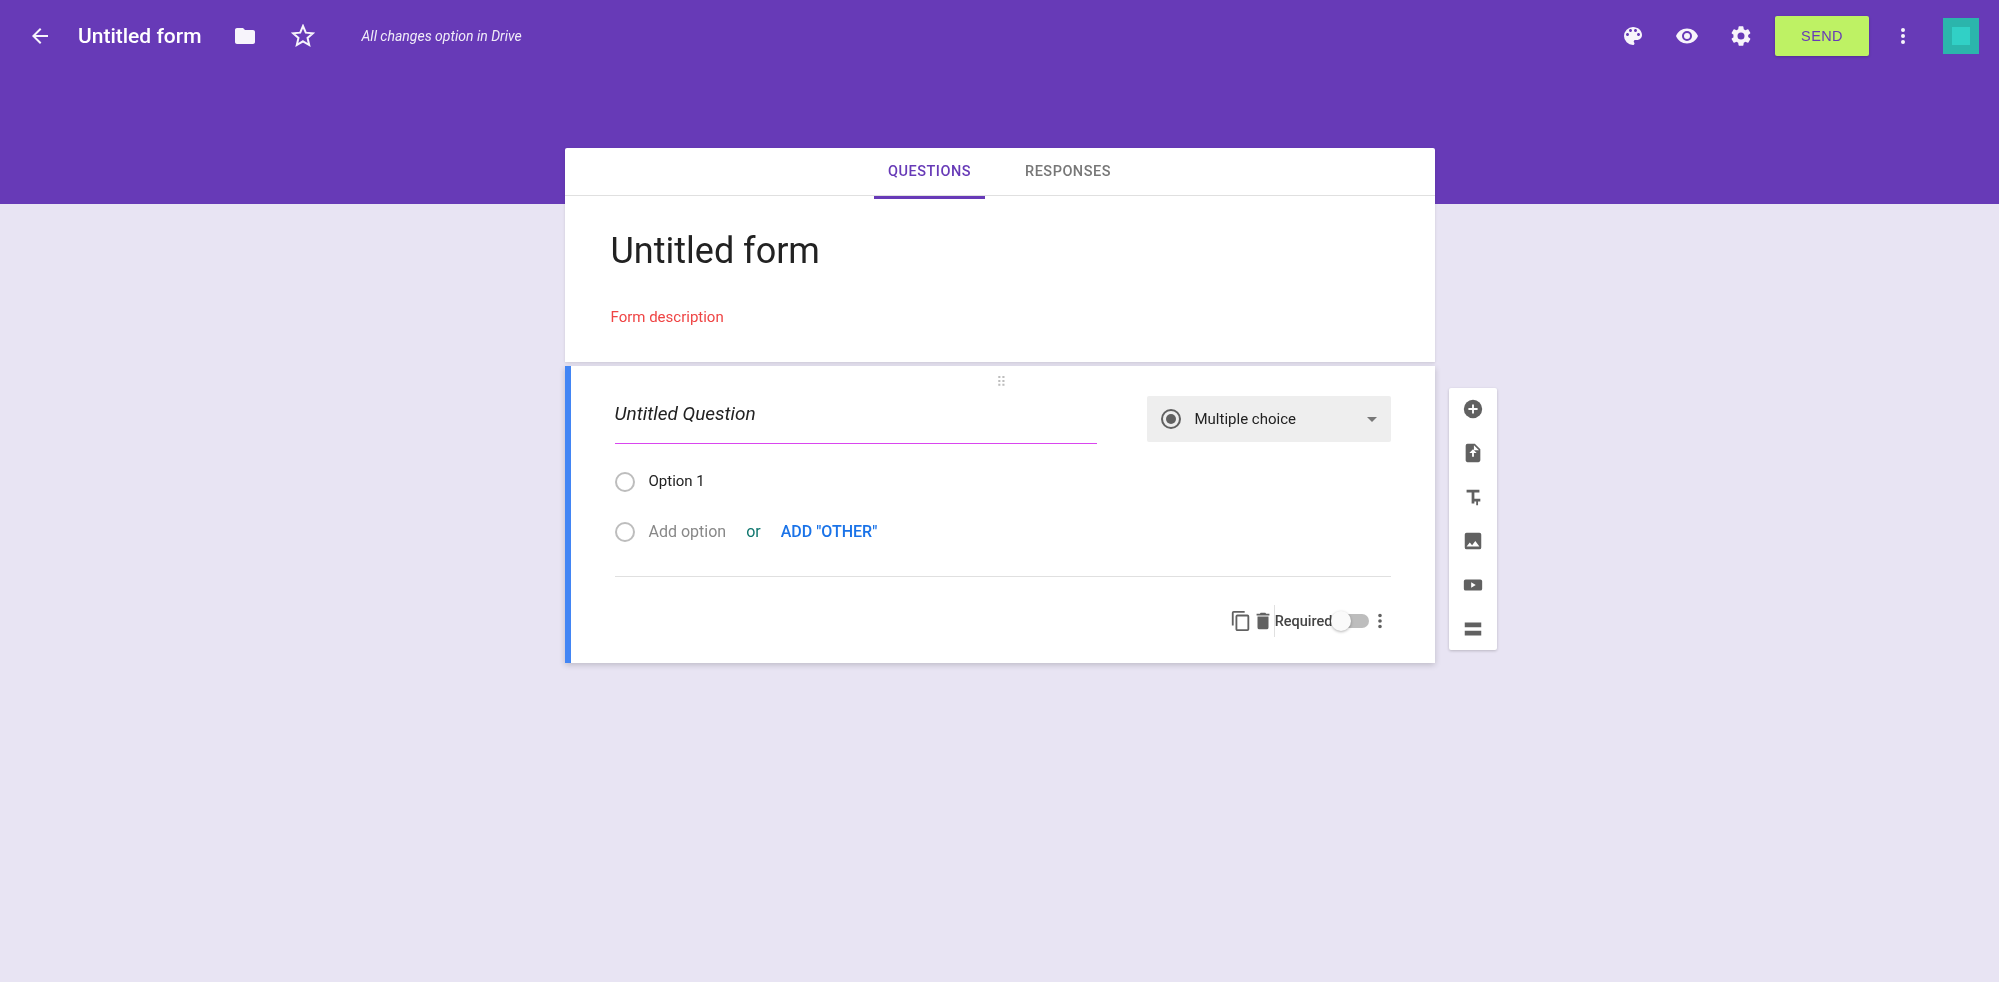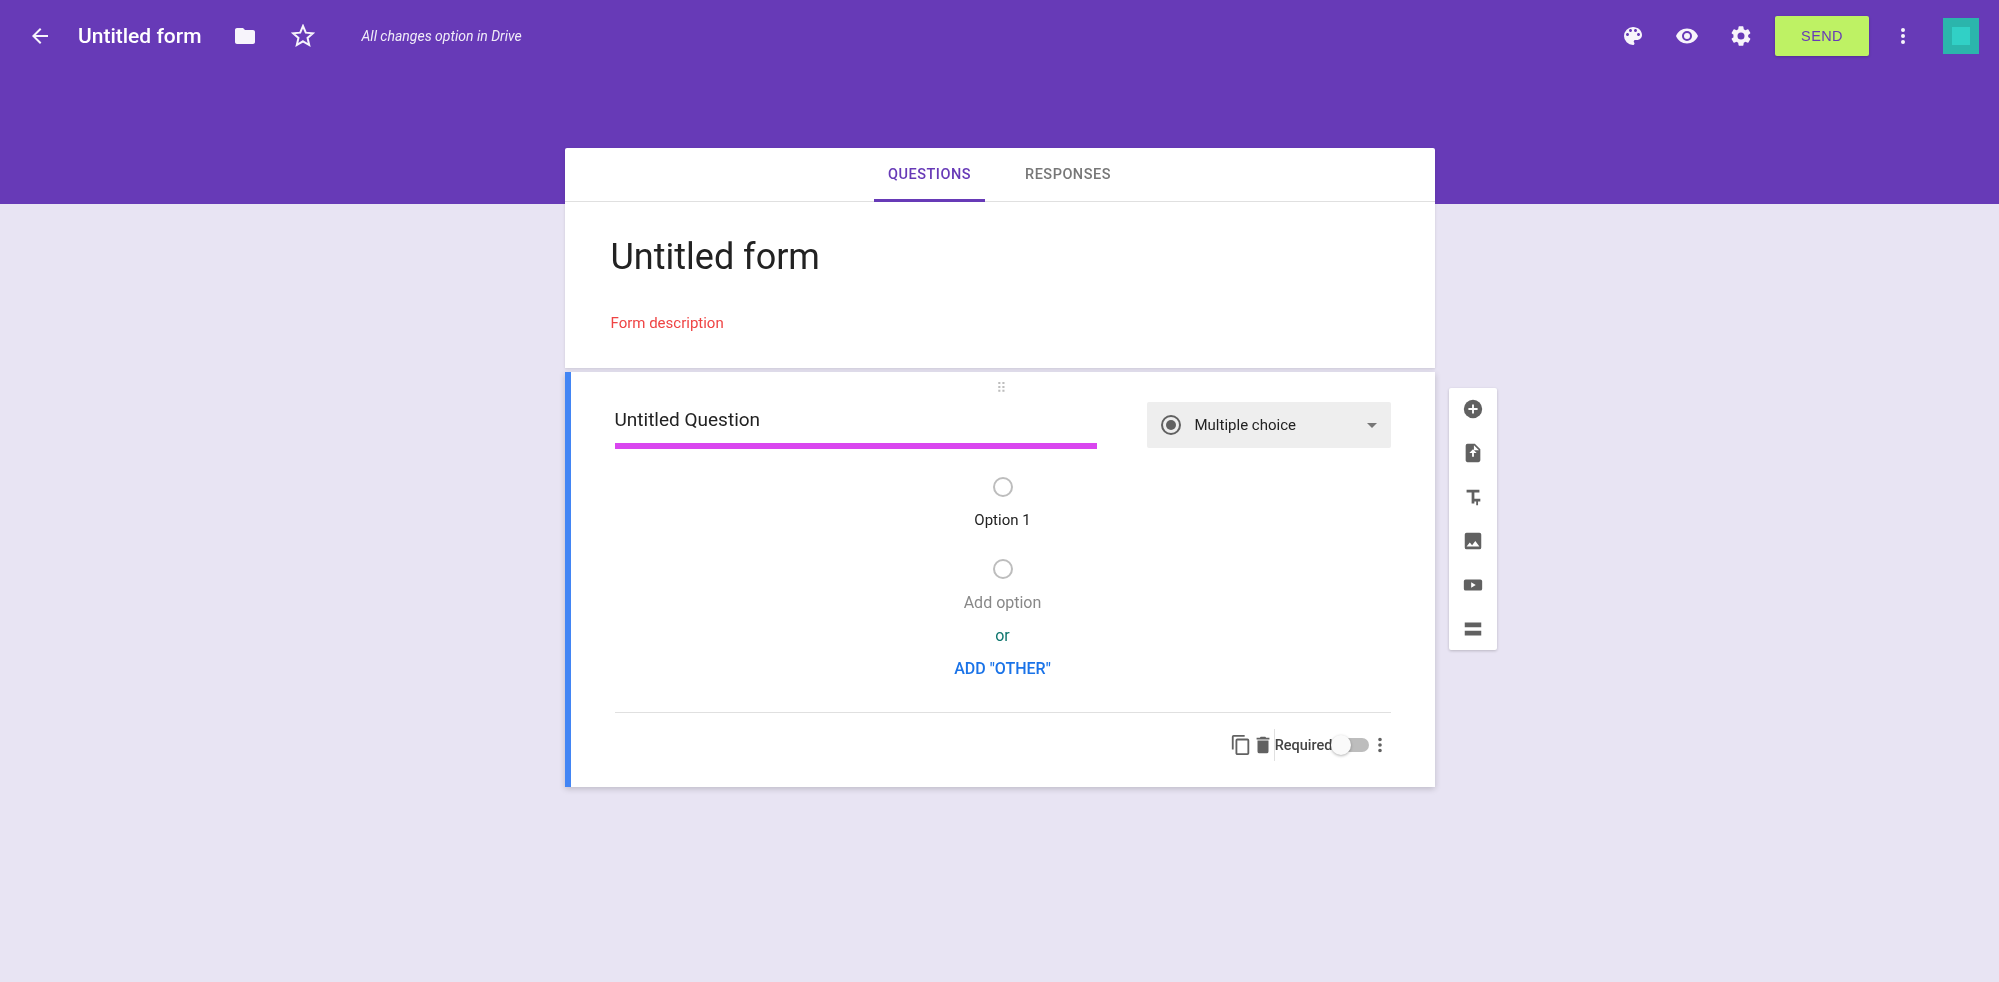--- a/index.html
+++ b/index.html
@@ -14,48 +14,48 @@
   .title { font-size:21px; font-weight:500; }
   .save-msg { font-size:14px; font-style:italic; opacity:.9; margin-left:20px; }
   .topbar-right { margin-left:auto; display:flex; align-items:center; gap:14px; }
   .send-btn { background:#bef264; color:#673ab7; border:none; padding:12px 26px; font-size:14.5px; font-weight:500; letter-spacing:.4px; border-radius:2px; cursor:pointer; box-shadow:0 1px 3px rgba(0,0,0,.2); }
   .avatar { width:36px; height:36px; background:#2bb5ac; margin-left:6px; position:relative; }
   .avatar::after{content:'';position:absolute;inset:9px;background:#2bb5ac;filter:brightness(1.15);}
 
   .stage { max-width:870px; margin:-56px auto 40px; position:relative; }
 
   .tabs-card { background:#fff; border-radius:2px 2px 0 0; box-shadow:0 1px 3px rgba(0,0,0,.12); }
-  .tabs { display:flex; justify-content:center; gap:54px; height:54px; align-items:center; border-bottom:1px solid #e0e0e0; }
+  .tabs { display:flex; justify-content:center; gap:54px; height:48px; align-items:center; border-bottom:1px solid #e0e0e0; }
   .tab { font-size:14.5px; font-weight:500; letter-spacing:.5px; color:#777; cursor:pointer; height:54px; display:flex; align-items:center; position:relative; }
   .tab.active { color:#673ab7; }
   .tab.active::after { content:''; position:absolute; left:-14px; right:-14px; bottom:0; height:3px; background:#673ab7; }
 
   .title-block { padding:34px 46px 36px; }
   .form-title { font-size:36px; font-weight:400; color:#222; }
   .form-desc { margin-top:36px; font-size:15px; color:#ef4444; }
 
   .question-card { background:#fff; border-left:6px solid #4285f4; box-shadow:0 2px 6px rgba(0,0,0,.18); margin-top:4px; position:relative; }
   .drag-handle { position:absolute; top:8px; left:50%; transform:translateX(-50%); color:#bdbdbd; font-size:14px; letter-spacing:2px; cursor:grab; }
   .q-body { padding:30px 44px 18px; }
   .q-row1 { display:flex; align-items:flex-start; gap:50px; }
-  .q-title { flex:1 1 auto; font-size:19px; color:#222; border-bottom:6px solid #d946ef; padding:6px 0 12px; }
+  .q-title { flex:1 1 auto; font-size:19px; color:#222; border-bottom:1px solid #d946ef; padding:6px 0 18px;font-style:italic; }
   .q-type { flex:0 0 244px; height:46px; background:#eeeeee; border-radius:2px; display:flex; align-items:center; padding:16px 14px; gap:14px; cursor:pointer; position:relative; }
   .q-type .radio-demo { width:20px;height:20px;border-radius:50%;border:2px solid #616161; display:flex;align-items:center;justify-content:center; }
   .q-type .radio-demo span{width:10px;height:10px;border-radius:50%;background:#616161;display:block;}
   .q-type .label { font-size:15px; color:#222; flex:1; }
   .q-type svg { width:10px; fill:#777; position:absolute; right:14px; }
 
-  .opt-row { display:flex; align-items:center; gap:14px; margin-top:28px;flex-direction:column; }
+  .opt-row { display:flex; align-items:flex-start; gap:14px; margin-top:28px; }
   .opt-radio { width:20px;height:20px;border-radius:50%;border:2px solid #bdbdbd; flex-shrink:0; }
   .opt-text { font-size:15px; color:#222; }
   .opt-add { color:#888; }
   .add-other { color:#1a73e8; font-weight:500; cursor:pointer; }
   .or-word { color:#0f766e; margin:0 6px; }
 
-  .q-footer { border-top:1px solid #e0e0e0; margin-top:34px; padding:16px 0 8px; display:flex; justify-content:flex-end; align-items:center; }
+  .q-footer { border-top:1px solid #e0e0e0; margin-top:34px; padding:28px 0 8px; display:flex; justify-content:flex-end; align-items:center; }
   .q-footer svg { width:22px; height:22px; fill:#616161; cursor:pointer; }
   .vline { width:1px; height:32px; background:#e0e0e0; }
   .req-label { font-size:14.5px; color:#444; font-weight:500; }
   .toggle { width:36px;height:14px;background:#bdbdbd;border-radius:8px;position:relative;cursor:pointer; }
   .toggle::after{content:'';position:absolute;left:-2px;top:-3px;width:20px;height:20px;border-radius:50%;background:#fafafa;box-shadow:0 1px 3px rgba(0,0,0,.3);}
 
   .sidebar { position:absolute; right:-62px; top:240px; width:48px; background:#fff; border-radius:2px; box-shadow:0 1px 3px rgba(0,0,0,.2); display:flex; flex-direction:column; padding:10px 0; gap:22px; align-items:center; }
   .sidebar svg { width:22px; height:22px; fill:#616161; cursor:pointer; }
 </style>
 </head>

